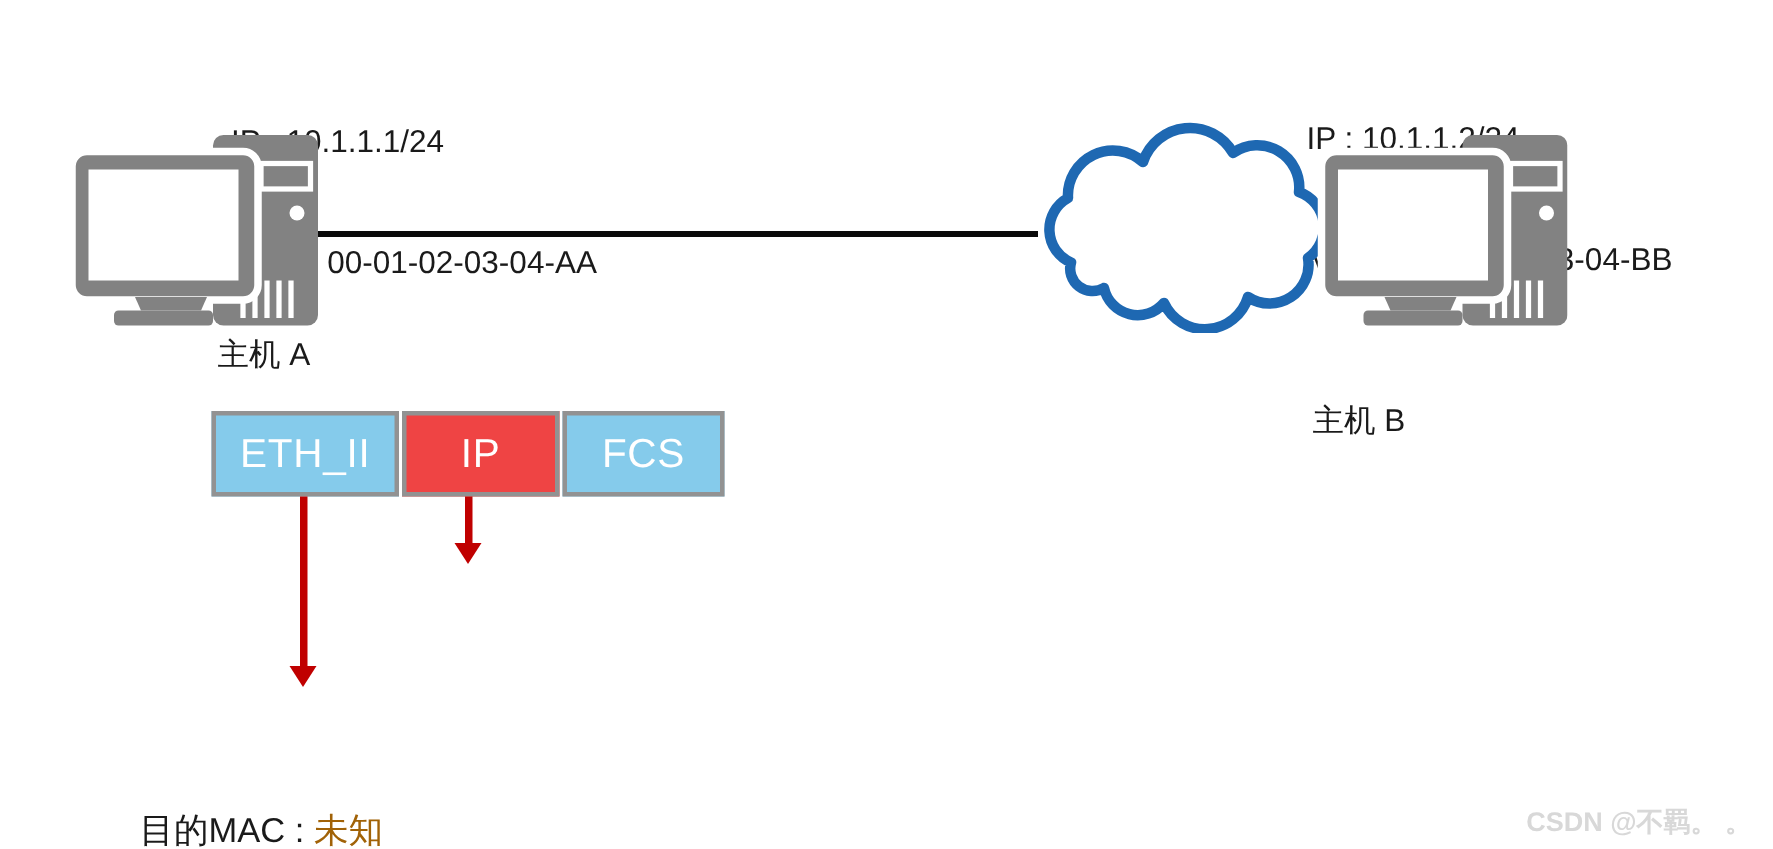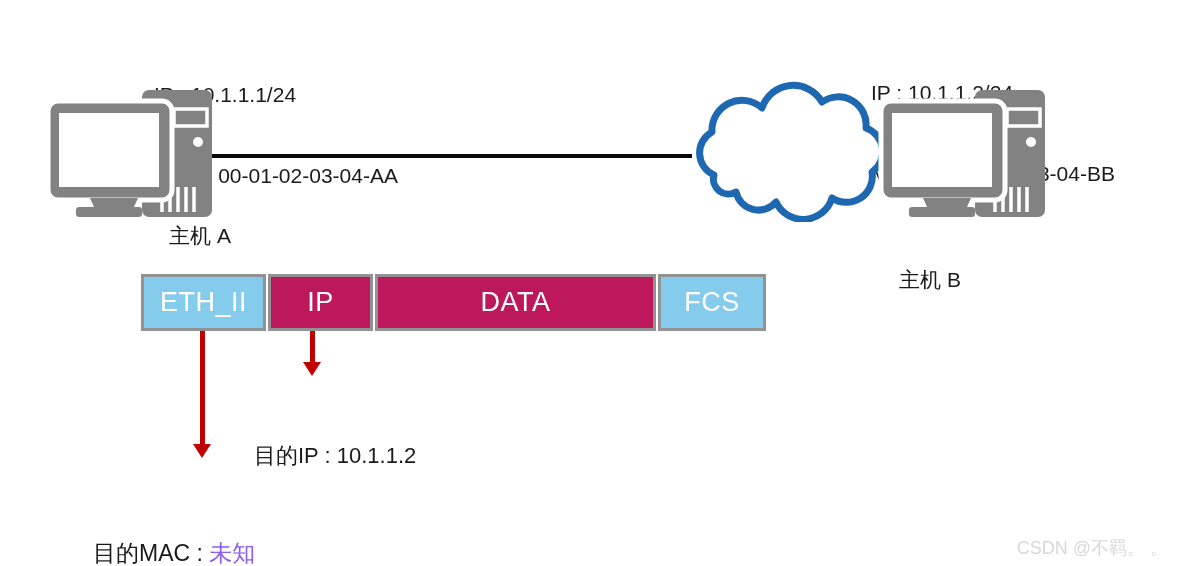--- a/index.html
+++ b/index.html
@@ -9,53 +9,53 @@
   }
   .abs{position:absolute;}
   
   .host-info{font-size:21px;line-height:27px;white-space:pre;}
   .host-a-info{left:154px;top:27px;}
   .host-b-info{left:871px;top:25px;}
   
   .computer{width:167px;height:130px;}
   .computer-a{left:45px;top:88px;z-index:2;}
   .computer-b{left:878px;top:88px;z-index:3;}
-  .host-name{font-size:21px;width:110px;text-align:center;z-index:4;}
+  .host-name{font-size:21px;width:110px;text-align:left;z-index:4;}
   .host-a-name{left:145px;top:222px;}
   .host-b-name{left:875px;top:222px;margin-top:44px;}
   
   .link-line{left:206px;top:154px;width:486px;height:4px;background:#0a0a0a;z-index:0;}
   .cloud{left:684px;top:80px;width:200px;height:142px;z-index:1;}
   
   .frame-row{left:141px;top:274px;display:flex;gap:2px;z-index:2;}
   .field{
     box-sizing:border-box;height:57px;border:3px solid #929292;
     display:flex;align-items:center;justify-content:center;
     color:#fff;font-size:27px;letter-spacing:0.5px;
   }
   .field-light{background:#85CBEB;}
-  .field-dark{background:#be185d;}
+  .field-dark{background:#ef4444;}
   .w-eth{width:125px;}
   .w-ip{width:105px;}
   .w-data{width:281px;}
   .w-fcs{width:108px;}
   
   .arrow-line{width:5px;background:#C00000;z-index:2;}
   .arrow-head{width:0;height:0;border-left:9px solid transparent;border-right:9px solid transparent;border-top:14px solid #C00000;z-index:2;}
   .arrow-mac-line{left:200px;top:331px;height:113px;}
   .arrow-mac-head{left:193px;top:444px;}
   .arrow-ip-line{left:310px;top:331px;height:31px;}
   .arrow-ip-head{left:303px;top:362px;}
   
   .anno{white-space:pre;}
   .anno-ip{left:254px;top:383px;font-size:22px;line-height:29px;}
   .anno-mac{left:93px;top:476px;font-size:23px;line-height:31px;}
-  .red-text{color:#8b5cf6;}
+  .red-text{color:#a16207;}
   
-  .watermark{right:14px;top:536px;font-size:18px;color:#d8d8d8;z-index:5;}
+  .watermark{right:14px;top:536px;font-size:18px;color:#d8d8d8;z-index:5;font-weight:bold;}
 </style>
 </head>
 <body>
 
 <div class="stage">
 
   <div class="abs host-info host-a-info">
     <div>IP : 10.1.1.1/24</div>
     <div>MAC : 00-01-02-03-04-AA</div>
   </div>
@@ -103,32 +103,30 @@
     <rect x="3" y="13" width="124" height="99" rx="10" fill="#828282" stroke="#fff" stroke-width="5"></rect>
     <rect x="14" y="25" width="100" height="74" fill="#fff"></rect>
     <path d="M45,110 L93,110 L89,119 L49,119 Z" fill="#828282"></path>
     <rect x="31" y="119" width="66" height="10" rx="3" fill="#828282"></rect>
   </svg>
   <div class="abs host-name host-b-name">主机 B</div>
 
   <div class="abs frame-row">
     <div class="field field-light w-eth">ETH_II</div>
     <div class="field field-dark w-ip">IP</div>
-    <div class="field field-dark w-data">DATA</div>
     <div class="field field-light w-fcs">FCS</div>
   </div>
 
   <div class="abs arrow-line arrow-mac-line"></div>
   <div class="abs arrow-head arrow-mac-head"></div>
 
   <div class="abs arrow-line arrow-ip-line"></div>
   <div class="abs arrow-head arrow-ip-head"></div>
 
   <div class="abs anno anno-ip">
-    <div>目的IP : 10.1.1.2</div>
   </div>
 
   <div class="abs anno anno-mac">
     <div><span>目的MAC : </span><span class="red-text">未知</span></div>
     
   </div>
 
   <div class="abs watermark">CSDN @不羁。 。</div>
 
 </div>

